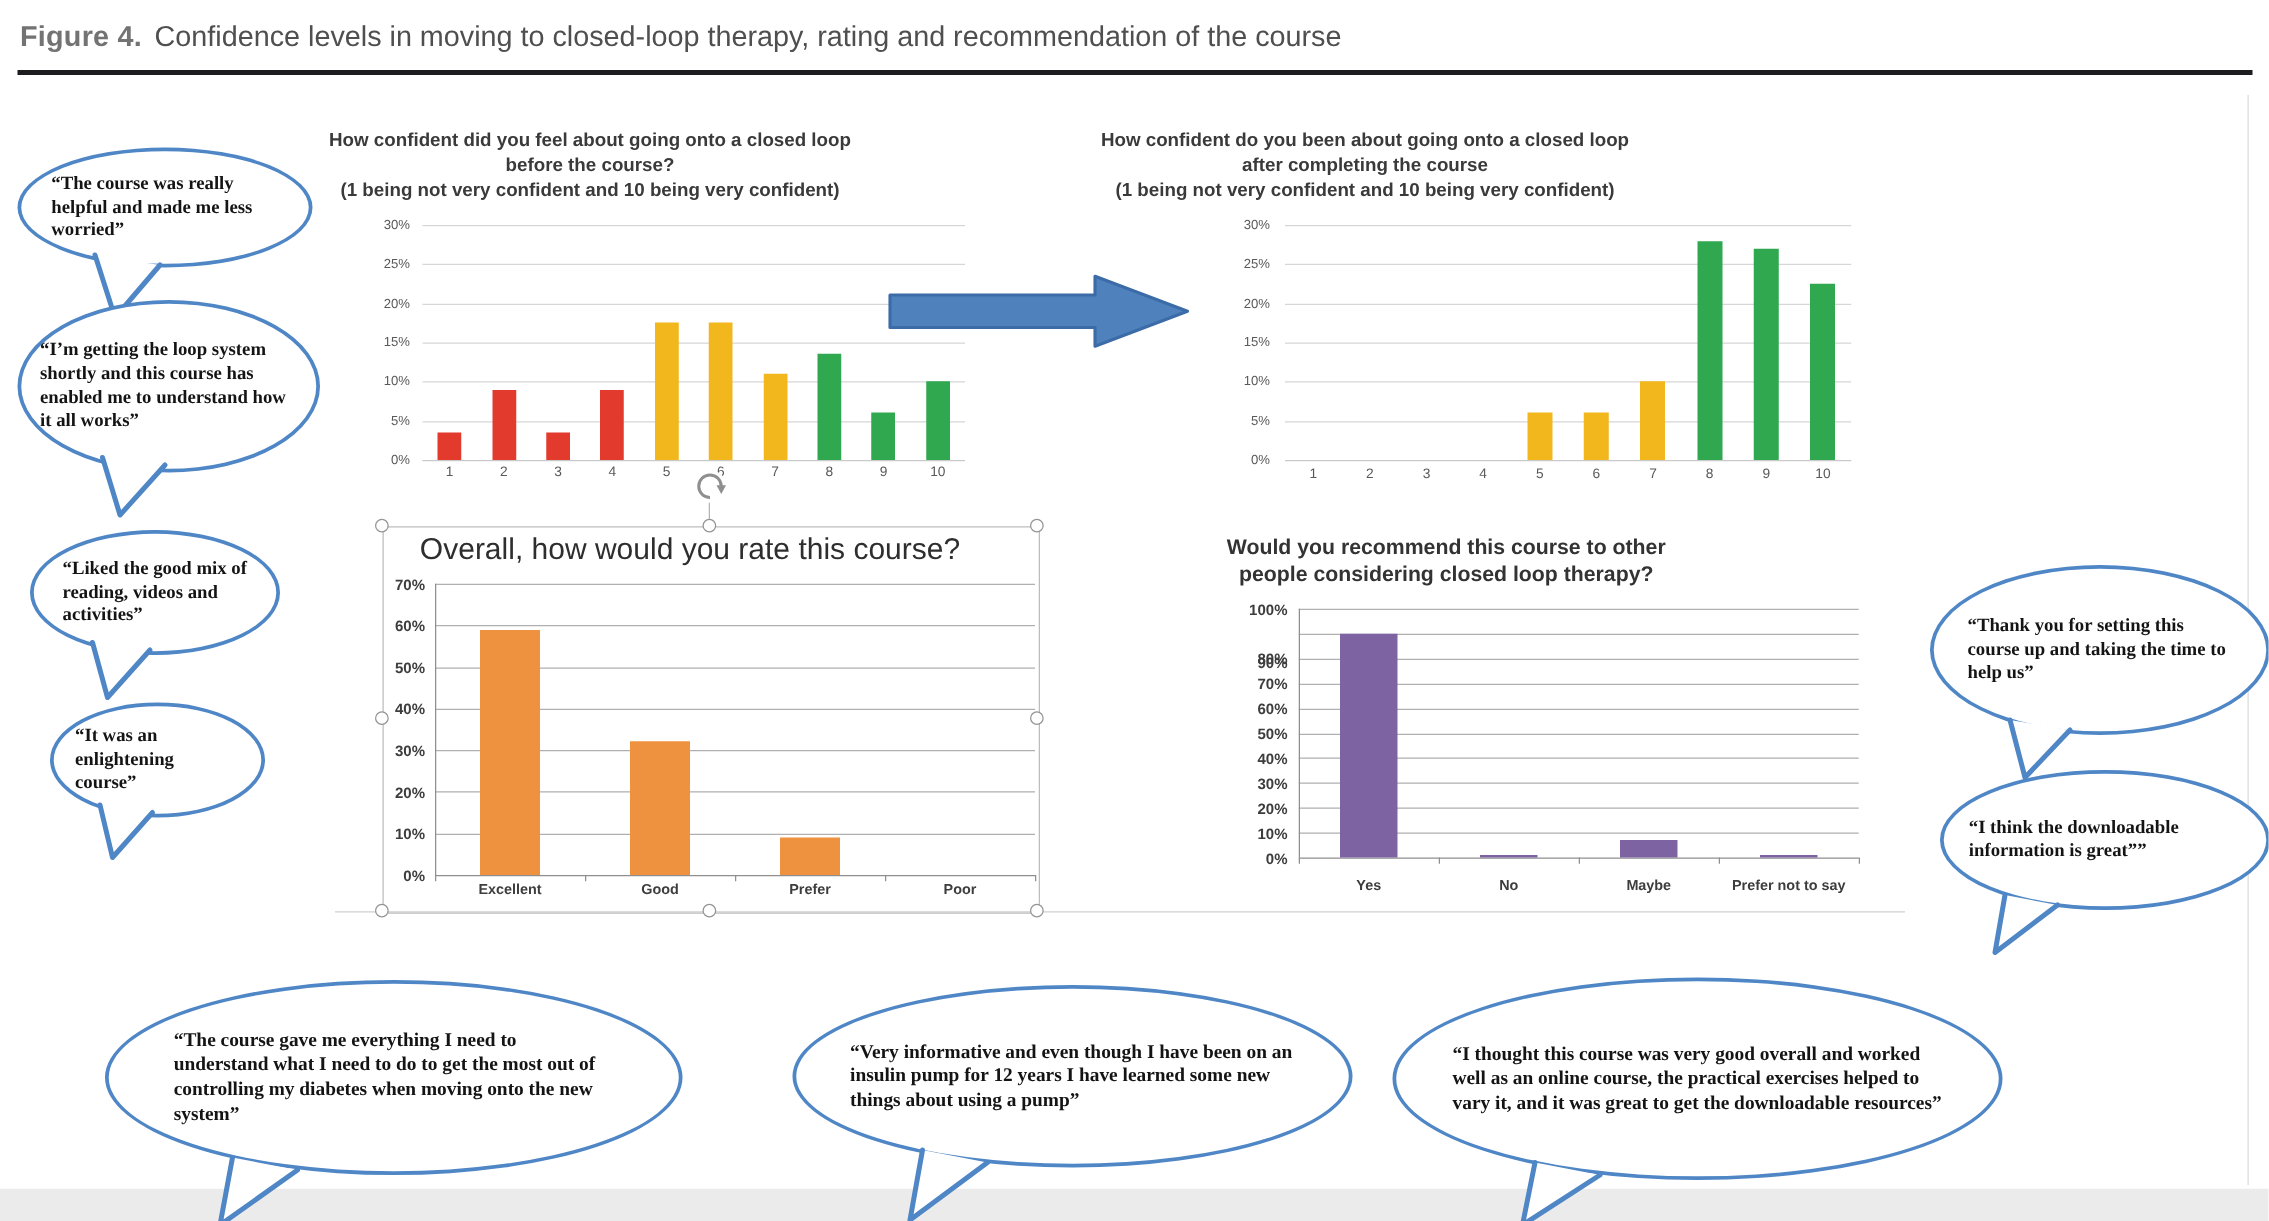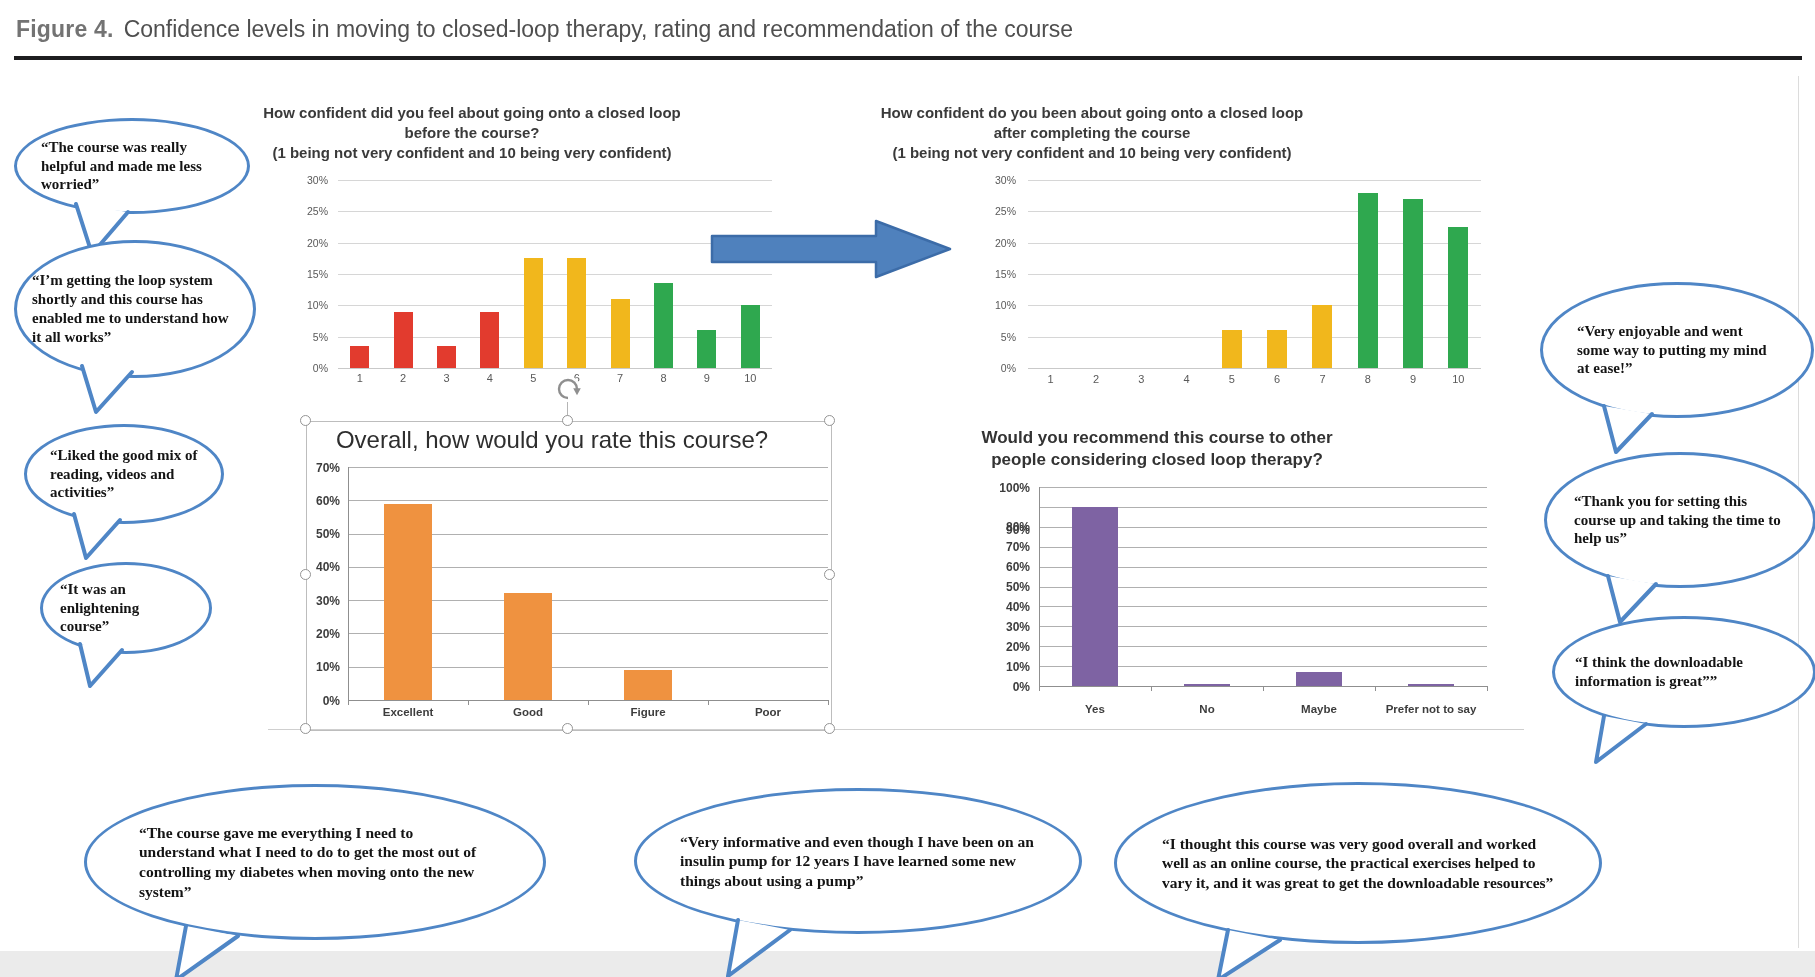--- a/index.html
+++ b/index.html
@@ -141,21 +141,21 @@
       <div class="vax" style="left: 348px; top: 467px; width: 1px; height: 233px; background: rgb(143, 143, 143); z-index: 2;"></div>
       <div class="stub" style="left: 348px; top: 700px; width: 1px; height: 5px; background: rgb(143, 143, 143); z-index: 2;"></div>
       <div class="stub" style="left: 468px; top: 700px; width: 1px; height: 5px; background: rgb(143, 143, 143); z-index: 2;"></div>
       <div class="stub" style="left: 588px; top: 700px; width: 1px; height: 5px; background: rgb(143, 143, 143); z-index: 2;"></div>
       <div class="stub" style="left: 708px; top: 700px; width: 1px; height: 5px; background: rgb(143, 143, 143); z-index: 2;"></div>
       <div class="stub" style="left: 828px; top: 700px; width: 1px; height: 5px; background: rgb(143, 143, 143); z-index: 2;"></div>
       <div class="cat3 abs" style="left: 408px; top: 706px; z-index: 2;">Excellent</div>
       <div class="bar" style="left: 384px; top: 503.614px; width: 48px; height: 196.386px; background: rgb(239, 146, 64); z-index: 3;"></div>
       <div class="cat3 abs" style="left: 528px; top: 706px; z-index: 2;">Good</div>
       <div class="bar" style="left: 504px; top: 593.486px; width: 48px; height: 106.514px; background: rgb(239, 146, 64); z-index: 3;"></div>
-      <div class="cat3 abs" style="left: 648px; top: 706px; z-index: 2;">Figure</div>
+      <div class="cat3 abs" style="left: 648px; top: 706px; z-index: 2;">Prefer</div>
       <div class="bar" style="left: 624px; top: 670.043px; width: 48px; height: 29.9571px; background: rgb(239, 146, 64); z-index: 3;"></div>
       <div class="cat3 abs" style="left: 768px; top: 706px; z-index: 2;">Poor</div>
       <div class="t4" style="position: absolute; left: 1157px; top: 428px;">Would you recommend this course to other</div>
       <div class="t4" style="position: absolute; left: 1157px; top: 450px;">people considering closed loop therapy?</div>
       <div class="ytick3 abs" style="left: 982px; top: 679.5px; z-index: 2;">0%</div>
       <div class="gline" style="left: 1039px; top: 666.1px; width: 448px; height: 1px; background: rgb(176, 176, 176); z-index: 2;"></div>
       <div class="ytick3 abs" style="left: 982px; top: 659.6px; z-index: 2;">10%</div>
       <div class="gline" style="left: 1039px; top: 646.2px; width: 448px; height: 1px; background: rgb(176, 176, 176); z-index: 2;"></div>
       <div class="ytick3 abs" style="left: 982px; top: 639.7px; z-index: 2;">20%</div>
       <div class="gline" style="left: 1039px; top: 626.3px; width: 448px; height: 1px; background: rgb(176, 176, 176); z-index: 2;"></div>
@@ -241,29 +241,20 @@
   <div class="bubble" style="left:40px;top:562px;width:172px;height:92px;">
     <div class="ellipse"></div>
     <svg class="tail" style="left:28px;top:82px;" width="62" height="48" viewBox="0 0 62 48">
         <path d="M12,0 L22,42 L54,6"></path>
       </svg>
     <div class="btext">
         <span style="width:132px">“It was an enlightening course”</span>
       </div>
   </div>
 
-  <div class="bubble" style="left:1540px;top:282px;width:274px;height:136px;">
-    <div class="ellipse"></div>
-    <svg class="tail" style="left:50px;top:124px;" width="70px" height="52" viewBox="0 0 70 52">
-        <path d="M14,0 L26,46 L62,8"></path>
-      </svg>
-    <div class="btext">
-        <span style="width:200px">“Very enjoyable and went some way to putting my mind at ease!”</span>
-      </div>
-  </div>
   <div class="bubble" style="left:1552px;top:616px;width:264px;height:112px;">
     <div class="ellipse"></div>
     <svg class="tail" style="left:36px;top:100px;" width="68" height="52" viewBox="0 0 68 52">
         <path d="M16,0 L8,46 L58,8"></path>
       </svg>
     <div class="btext">
         <span style="width:218px">“I think the downloadable information is great””</span>
       </div>
   </div>
   <div class="bubble" style="left:1544px;top:452px;width:272px;height:136px;">

